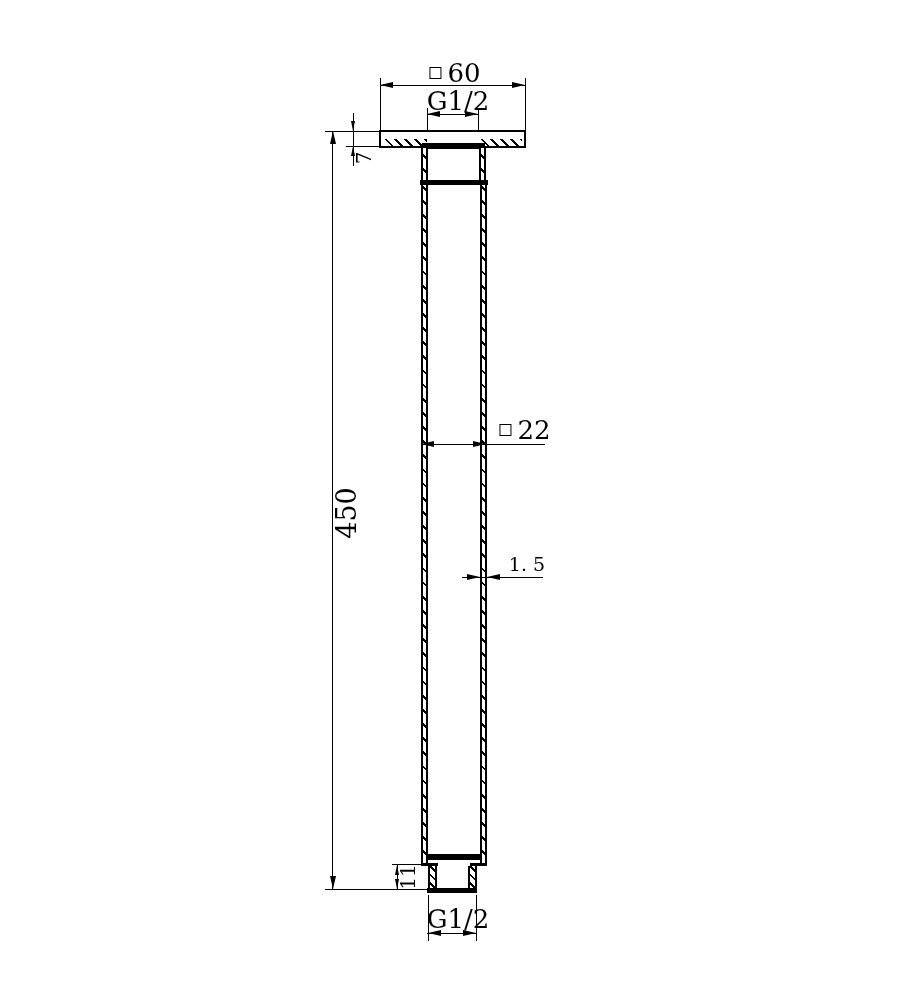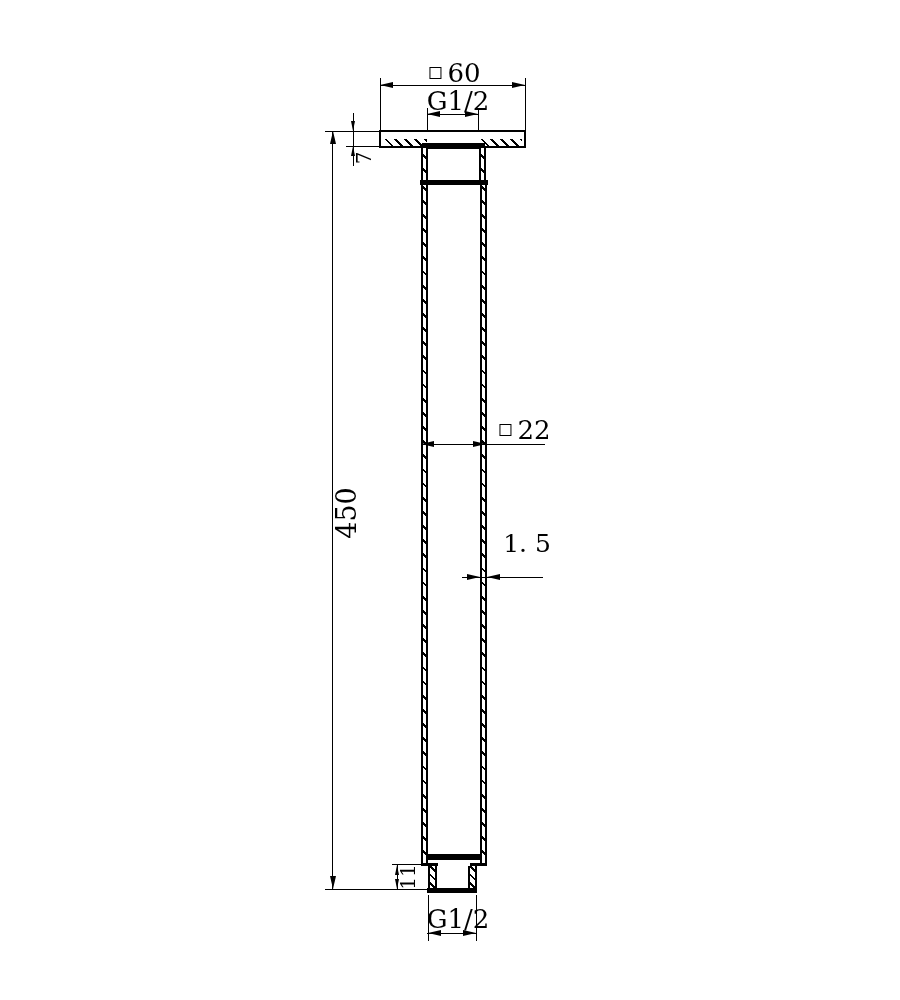--- a/index.html
+++ b/index.html
@@ -120,21 +120,21 @@
   <div class="arr arr-left" style="left:421px;top:441px;"></div>
   <div class="arr arr-right" style="left:473px;top:441px;"></div>
   <div class="lbl" style="left:519px;top:430px;">
     <span class="sq"></span>
     <span>22</span>
   </div>
 
   <div class="hl" style="left:462px;top:576.5px;width:81px;"></div>
   <div class="arr arr-right" style="left:467px;top:574px;"></div>
   <div class="arr arr-left" style="left:487px;top:574px;"></div>
-  <div class="lbl" style="left:521px;top:543px;font-size:25px;">
+  <div class="lbl" style="left:521px;top:564px;font-size:19px;">
     <span>1. 5</span>
   </div>
 
   <div class="hl" style="left:392px;top:864px;width:35px;"></div>
   <div class="vl" style="left:397px;top:865px;height:24px;"></div>
   <div class="arr arr-up-s" style="left:395px;top:865px;"></div>
   <div class="arr arr-down-s" style="left:395px;top:879px;"></div>
   <div class="lbl-v-small" style="left:408px;top:877px;">
     <span>11</span>
   </div>

